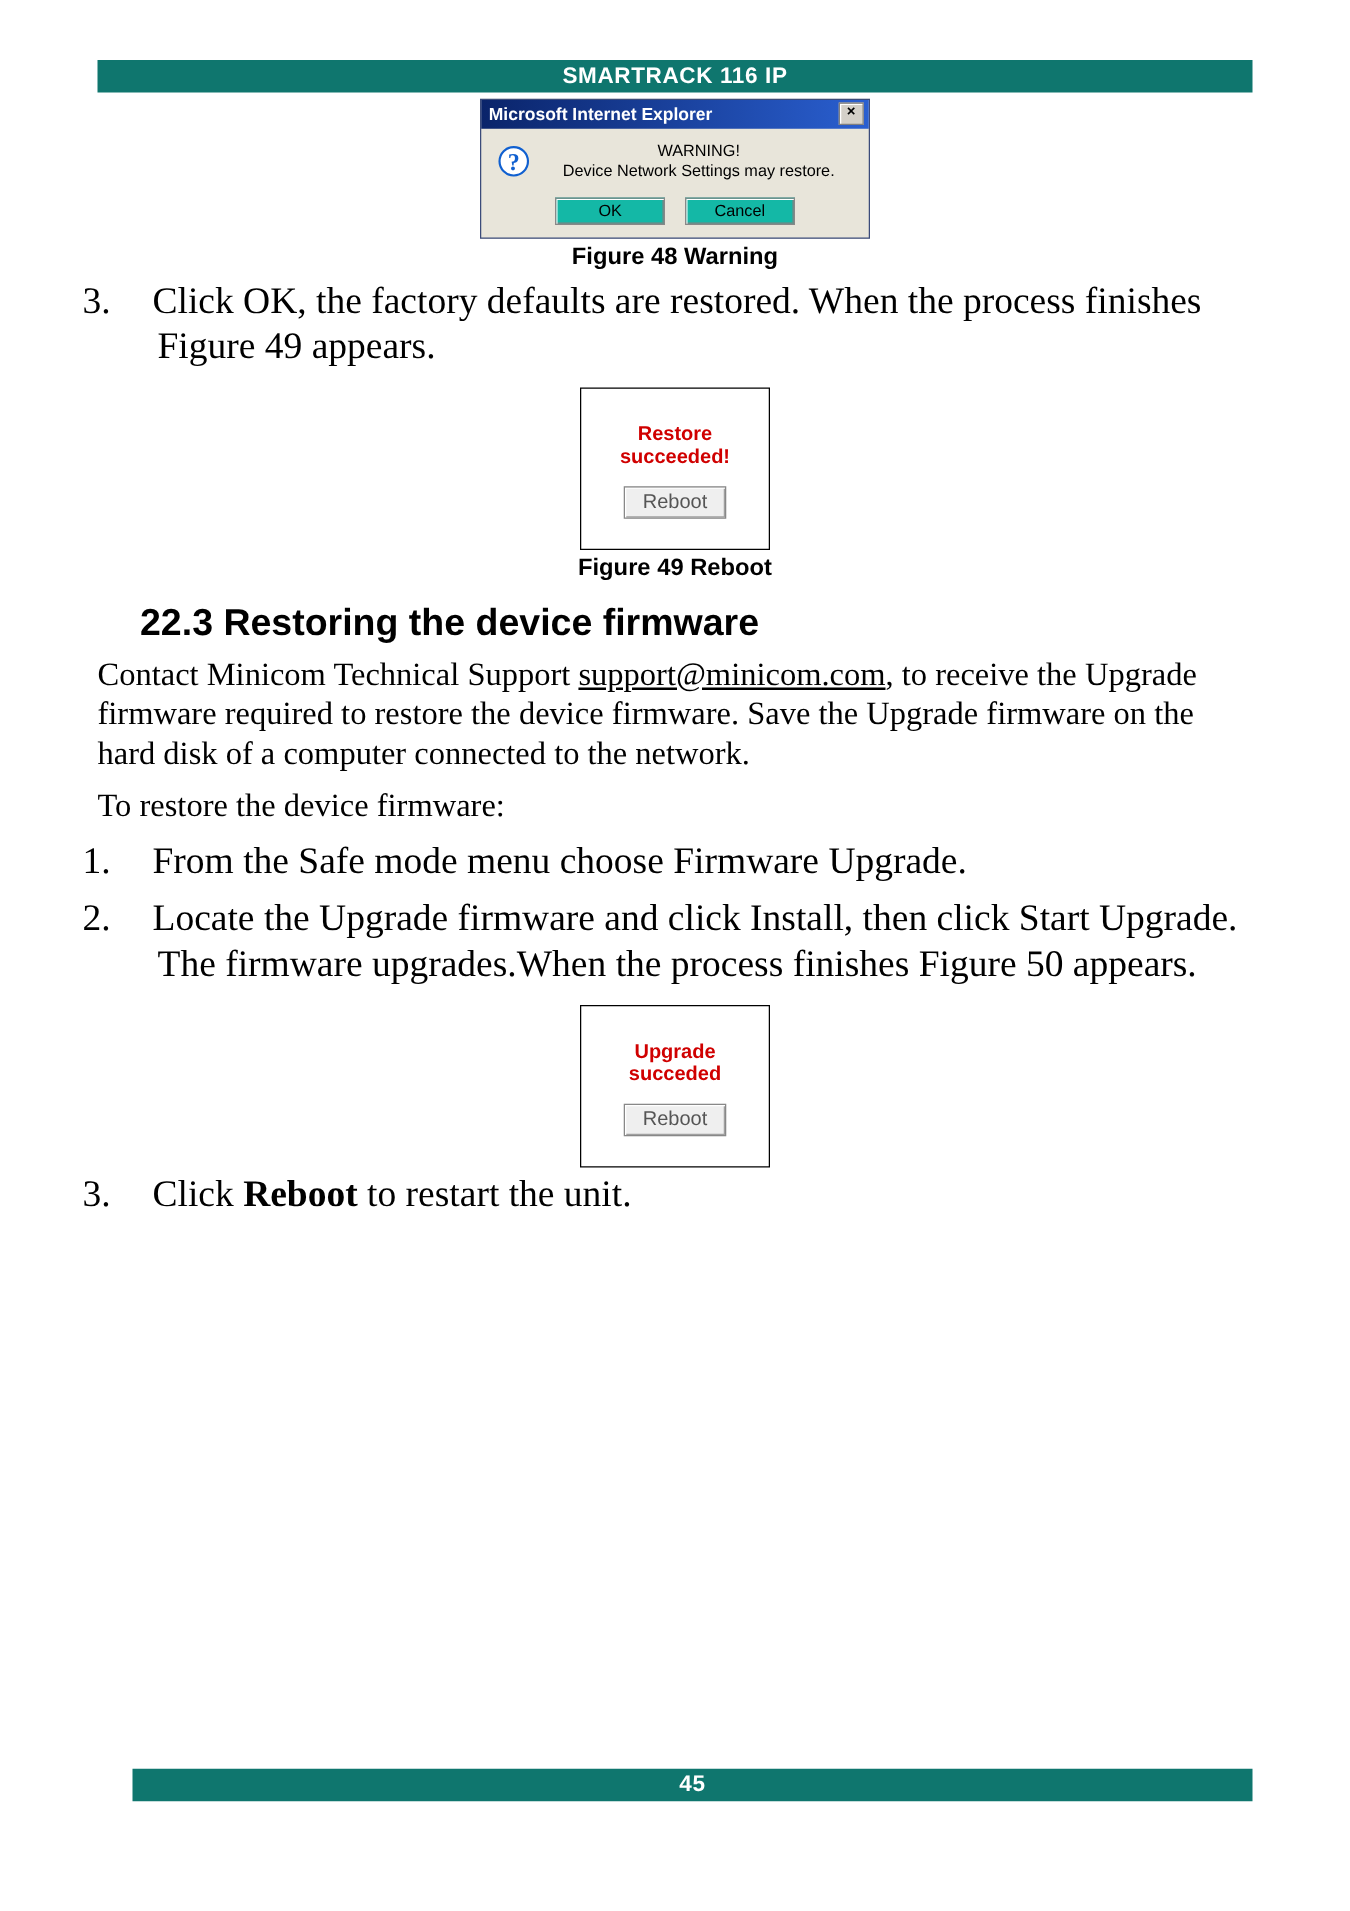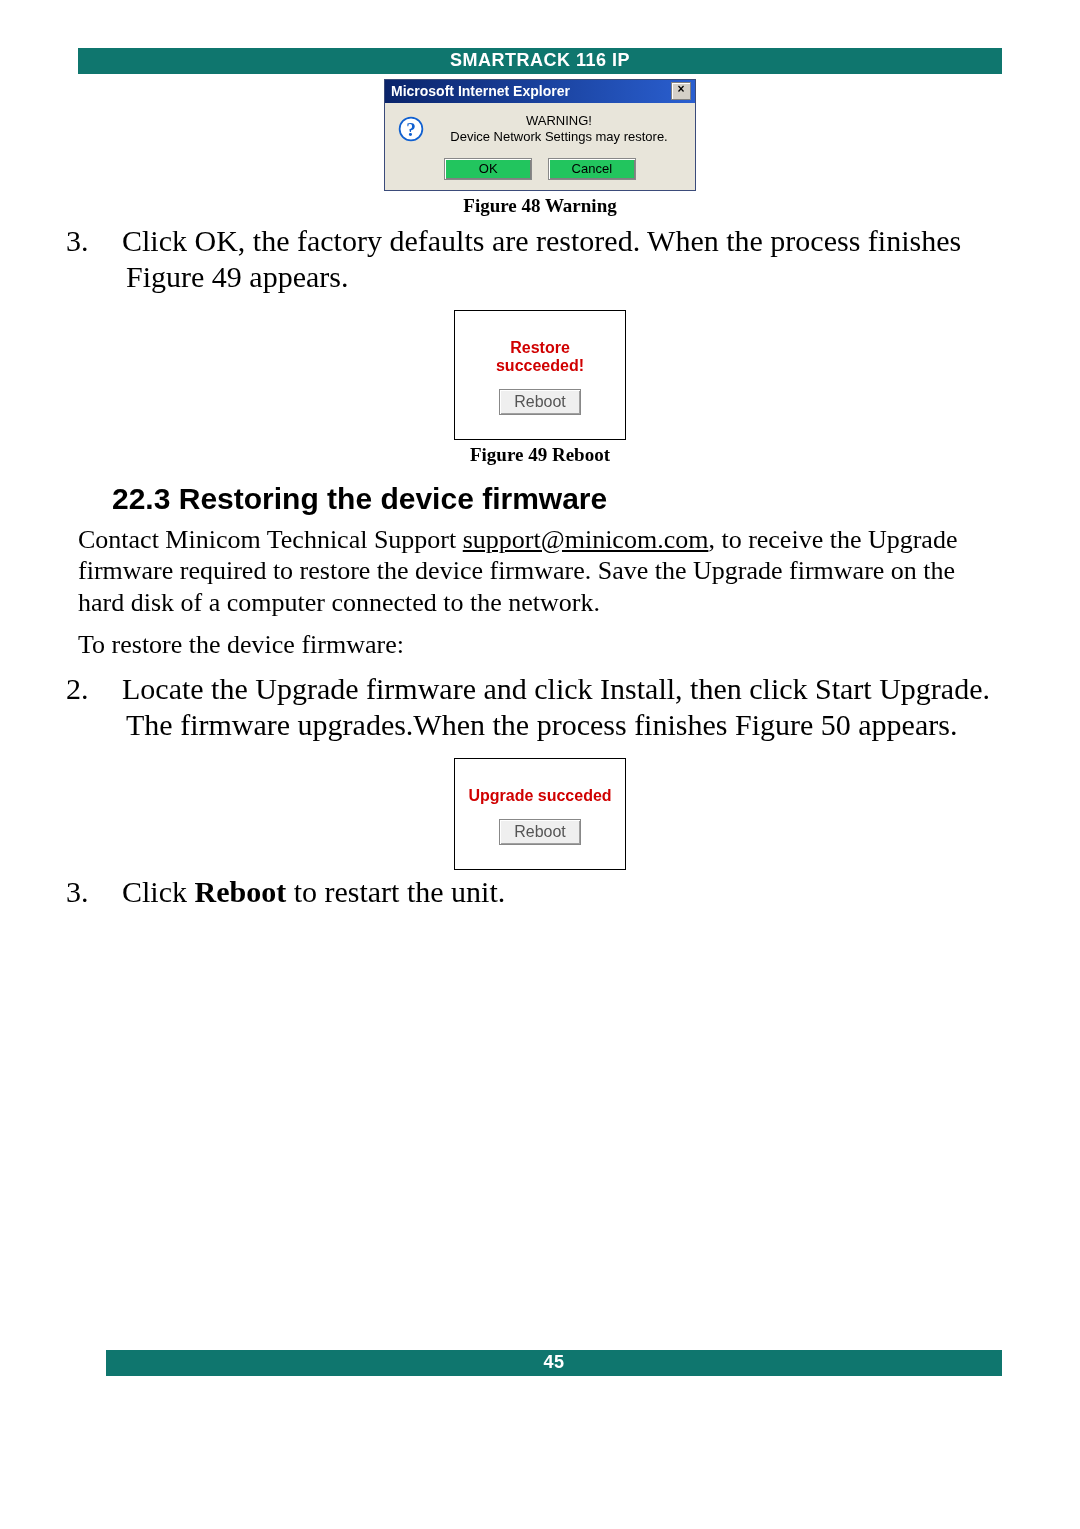--- a/index.html
+++ b/index.html
@@ -90,29 +90,29 @@
   }
   .win-buttons {
     text-align: center;
     padding: 4px 0 10px 0;
   }
   .win-btn {
     display: inline-block;
     width: 86px;
     padding: 2px 0 3px 0;
     margin: 0 6px;
-    background: #22c55e;
+    background: #14b8a6;
     border: 1px solid #888;
     box-shadow: inset 1px 1px 0 #fff, inset -1px -1px 0 #808080;
     font-family: Tahoma, Arial, sans-serif;
     font-size: 13px;
     text-align: center;
   }
   .fig-caption {
-    font-family: Liberation Serif, serif;
+    font-family: Liberation Sans, sans-serif;
     font-weight: bold;
     font-size: 19px;
     margin: 4px 0 6px 0;
     text-align: center;
   }
   .body-text {
     font-size: 26px;
     line-height: 1.22;
     margin: 4px 0 10px 0;
   }
@@ -128,21 +128,21 @@
     width: 26px;
   }
   .section-head {
     font-family: Arial, Helvetica, sans-serif;
     font-weight: bold;
     font-size: 30px;
     margin: 16px 0 8px 34px;
   }
   
   .box-dialog {
-    width: 172px;
+    width: 152px;
     margin: 14px auto 2px auto;
     border: 1px solid #000;
     padding: 28px 10px 24px 10px;
     box-sizing: border-box;
     text-align: center;
     font-family: Arial, Helvetica, sans-serif;
     background: #fff;
   }
   .box-msg {
     color: #d00000;
@@ -213,20 +213,23 @@
     <div class="section-head">
       <span>22.3</span> <span>Restoring the device firmware</span>
     </div>
 
     <div class="body-text">
       <span>Contact Minicom Technical Support </span><span class="email">support@minicom.com</span><span>, to receive the Upgrade firmware required to restore the device firmware. Save the Upgrade firmware on the hard disk of a computer connected to the network.</span>
     </div>
 
     <div class="body-text">To restore the device firmware:</div>
 
+    <div class="num-item">
+      <span class="num">1.</span><span>From the Safe mode menu choose Firmware Upgrade.</span>
+    </div>
 
     <div class="num-item">
       <span class="num">2.</span><span>Locate the Upgrade firmware and click Install, then click Start Upgrade. The firmware upgrades.When the process finishes Figure 50 appears.</span>
     </div>
 
     <div class="fig-wrap">
       <div class="box-dialog">
         <div class="box-msg">Upgrade succeded</div>
         <span class="box-btn">Reboot</span>
       </div>

